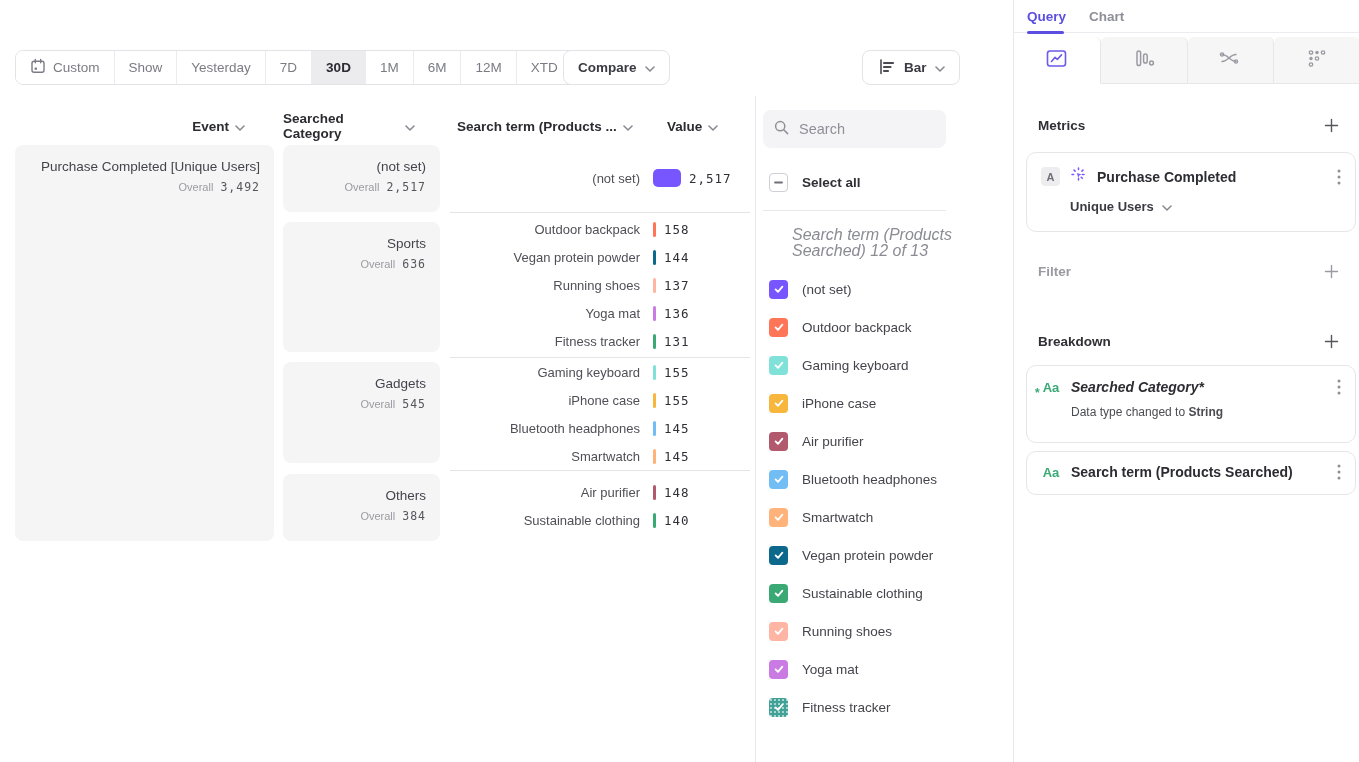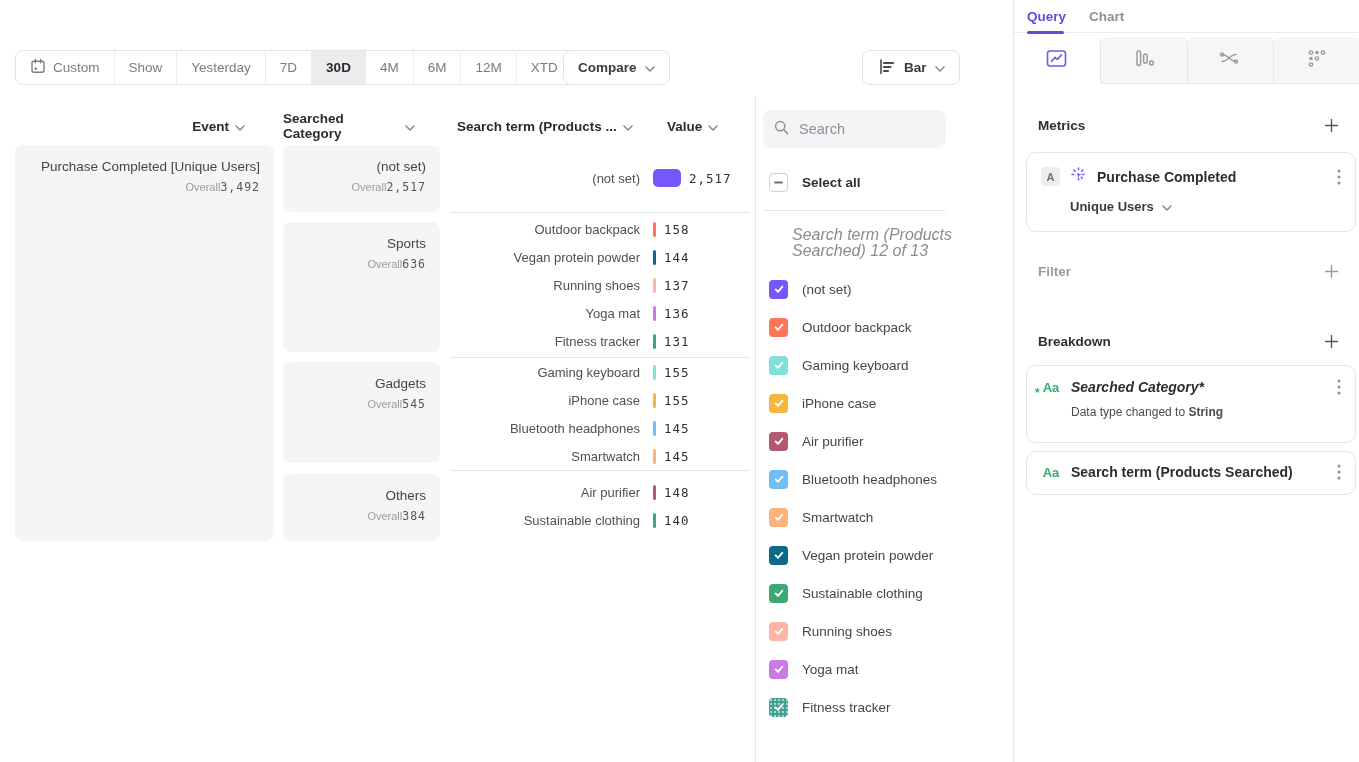--- a/index.html
+++ b/index.html
@@ -25,21 +25,21 @@
     font-size:13.5px; font-weight:600; color:#2b2b31; }
   #h-event   { left:15px;  width:230px; justify-content:flex-end; }
   #h-cat     { left:283px; width:132px; justify-content:flex-end; }
   #h-term    { left:457px; }
   #h-value   { left:667px; }
 
   
   .card { position:absolute; background:#f5f5f6; border-radius:8px; padding:13px 14px 0 10px; text-align:right; }
   .card .nm { font-size:13.5px; color:#44444c; line-height:18px; }
   .ov { margin-top:4px; font-size:11px; color:#9b9ba1; }
-  .ov .ov-val { font-size:11.5px; color:#55555c; margin-left:0; letter-spacing:1px; }
+  .ov .ov-val { font-size:11.5px; color:#55555c; margin-left:7px; letter-spacing:1px; }
   #event-card { left:15px; top:145px; width:259px; height:396px; }
   .cat-card { left:283px; width:157px; }
 
   
   .tgroup { position:absolute; left:450px; width:300px; display:flex; flex-direction:column; justify-content:center; }
   .tgroup.sep { border-top:1px solid #e4e4e7; }
   .trow { height:28px; display:flex; align-items:center; }
   .trow .term { flex:0 0 190px; text-align:right; font-size:13px; color:#4f4f57; white-space:nowrap; }
   .trow .bar { margin-left:13px; flex:0 0 auto; }
   .trow .val { margin-left:8px; font-size:12.5px; color:#2f2f35; }
@@ -112,21 +112,21 @@
       <button class="seg-item">
         <span>Yesterday</span>
       </button>
       <button class="seg-item">
         <span>7D</span>
       </button>
       <button class="seg-item active">
         <span>30D</span>
       </button>
       <button class="seg-item">
-        <span>4M</span>
+        <span>1M</span>
       </button>
       <button class="seg-item">
         <span>6M</span>
       </button>
       <button class="seg-item">
         <span>12M</span>
       </button>
       <button class="seg-item">
         <span>XTD</span>
         <span><svg width="10" height="6" viewBox="0 0 10 6" fill="none">

